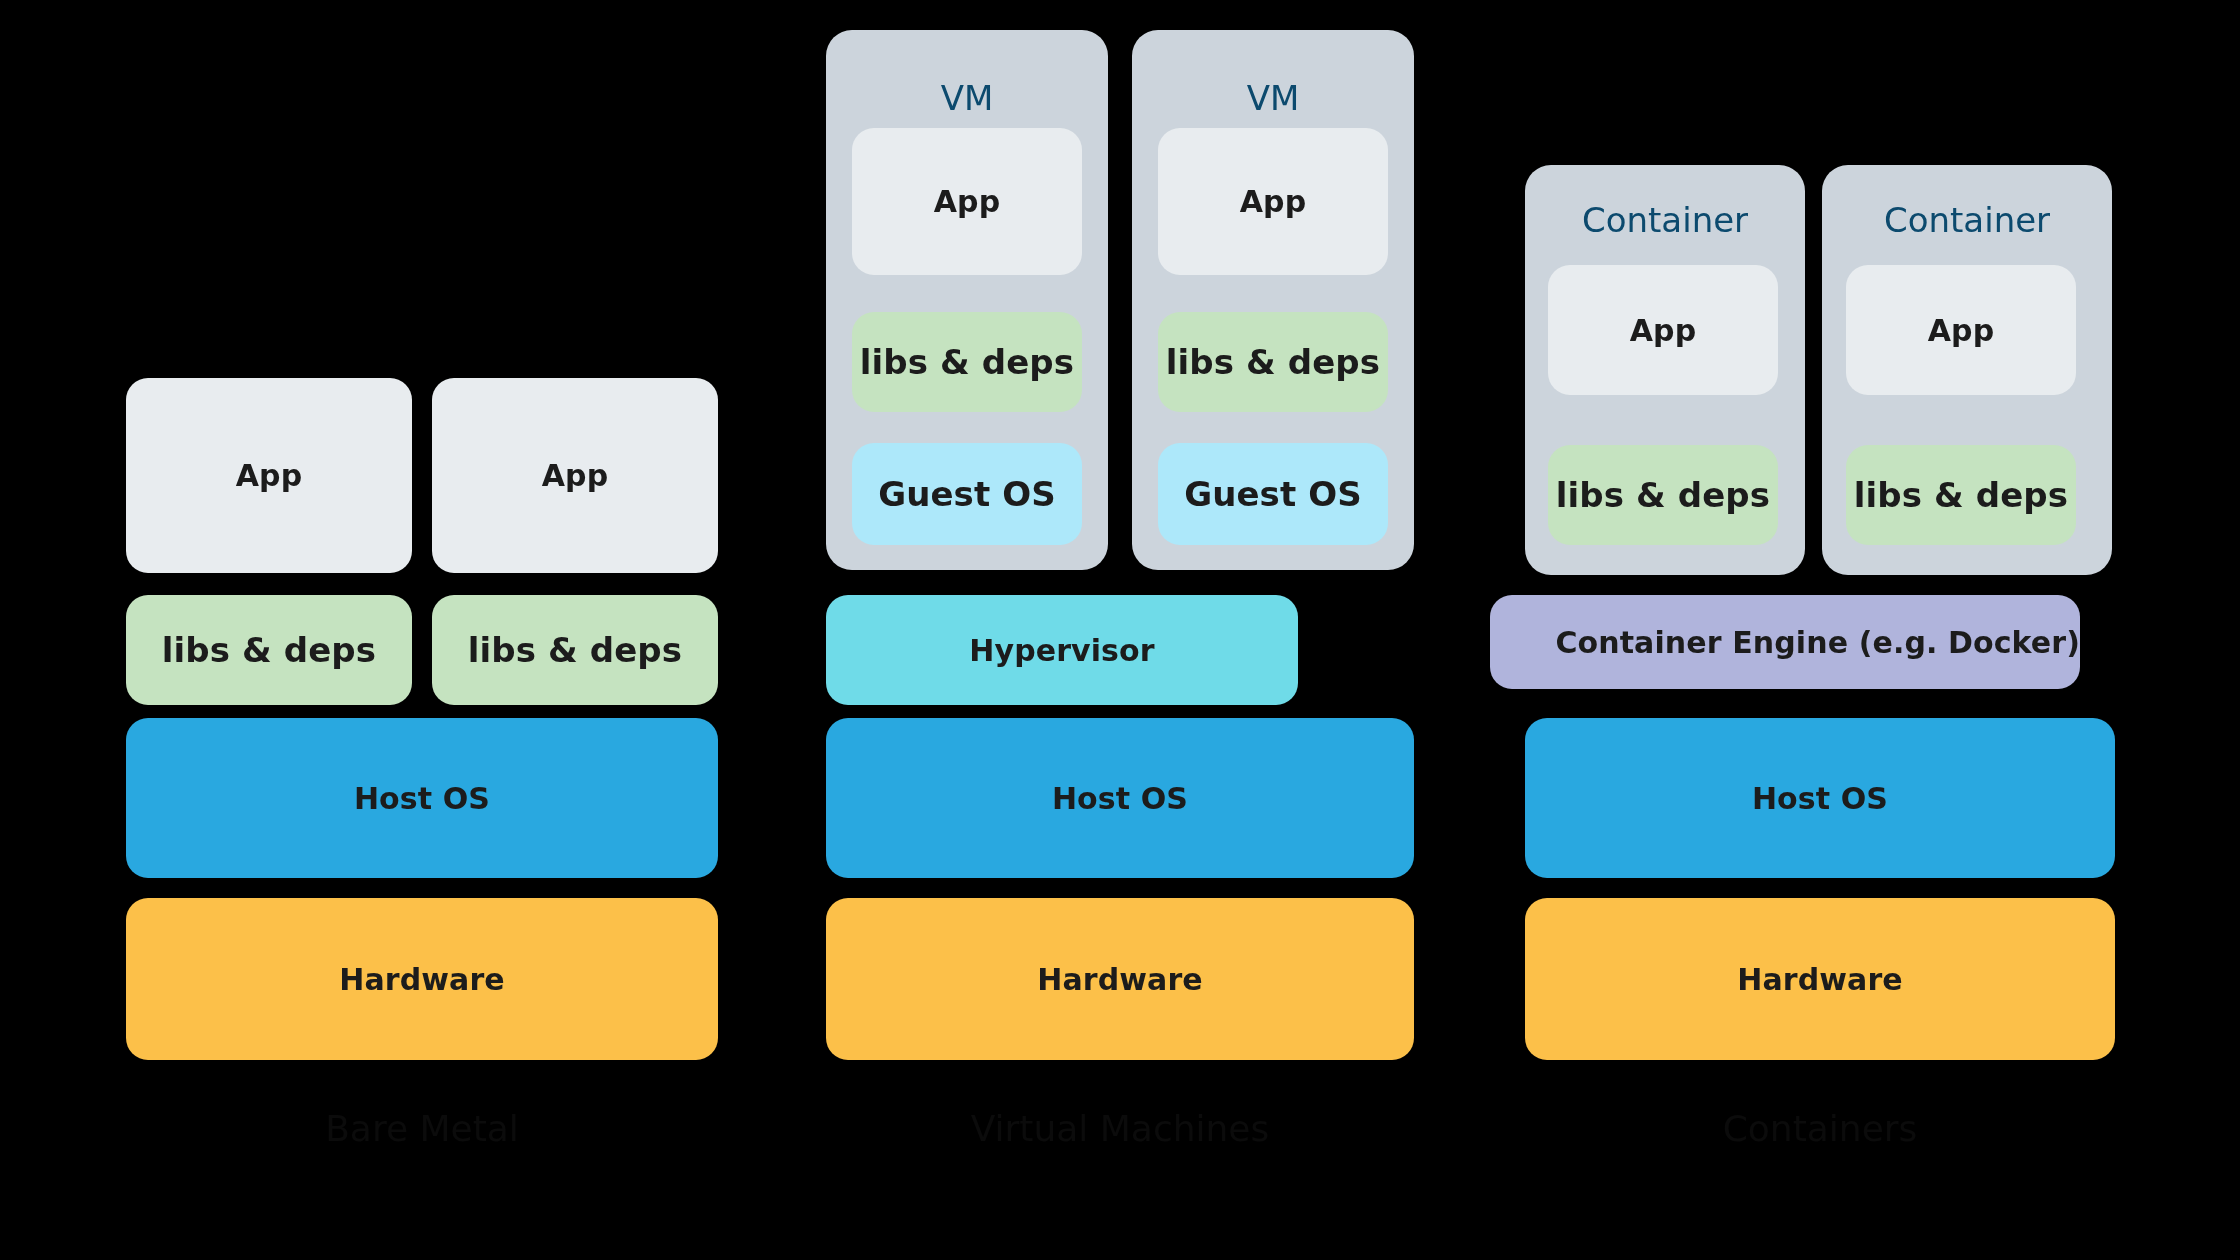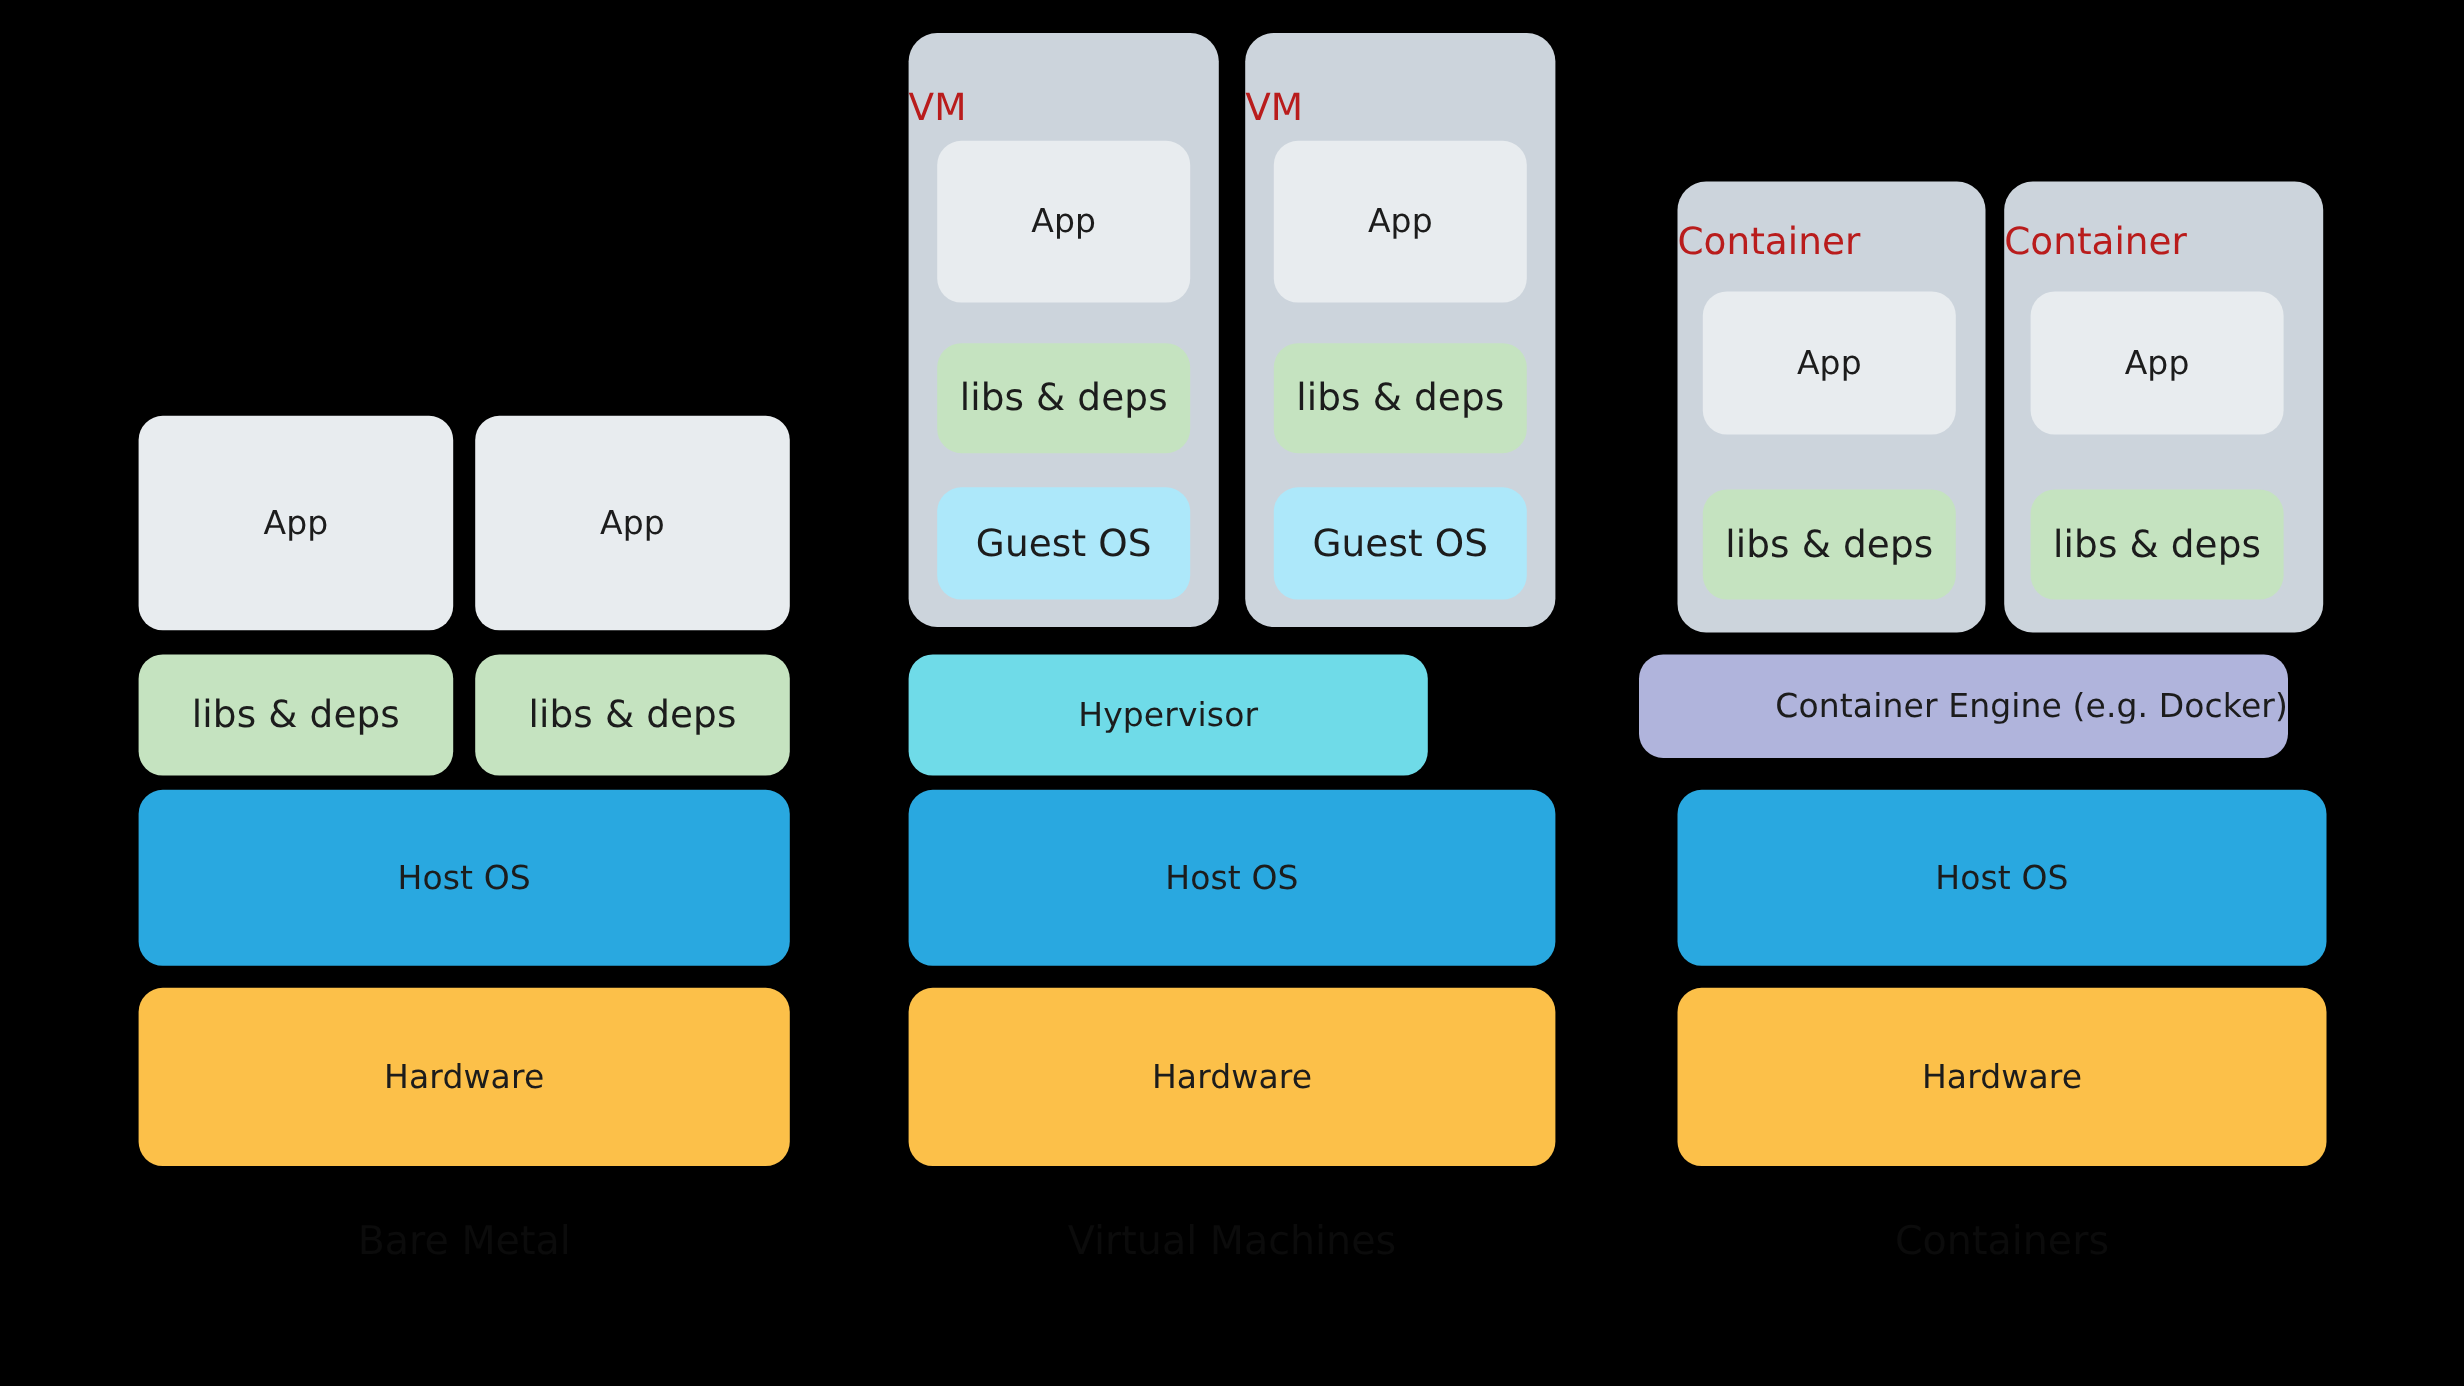--- a/index.html
+++ b/index.html
@@ -14,37 +14,37 @@
 
   
   .blk {
     position: absolute;
     border-radius: 22px;
     display: flex;
     align-items: center;
     justify-content: center;
     color: #1c1c1c;
     font-size: 30px;
-    font-weight: 400;
+    font-weight: 700;
     letter-spacing: .1px;
     white-space: nowrap;
   }
   .blk.small { font-size: 34px; }
 
   
   .shell {
     position: absolute;
     background: #ccd4dc;
     border-radius: 26px;
   }
   .shell-title {
     position: absolute;
     left: 0; right: 0;
-    text-align: left;
-    color: #b91c1c;
+    text-align: center;
+    color: #0c4a6e;
     font-size: 34px;
     white-space: nowrap;
   }
 
   
   .caption {
     position: absolute;
     text-align: center;
     font-size: 36px;
     color: #0b0b0b;

